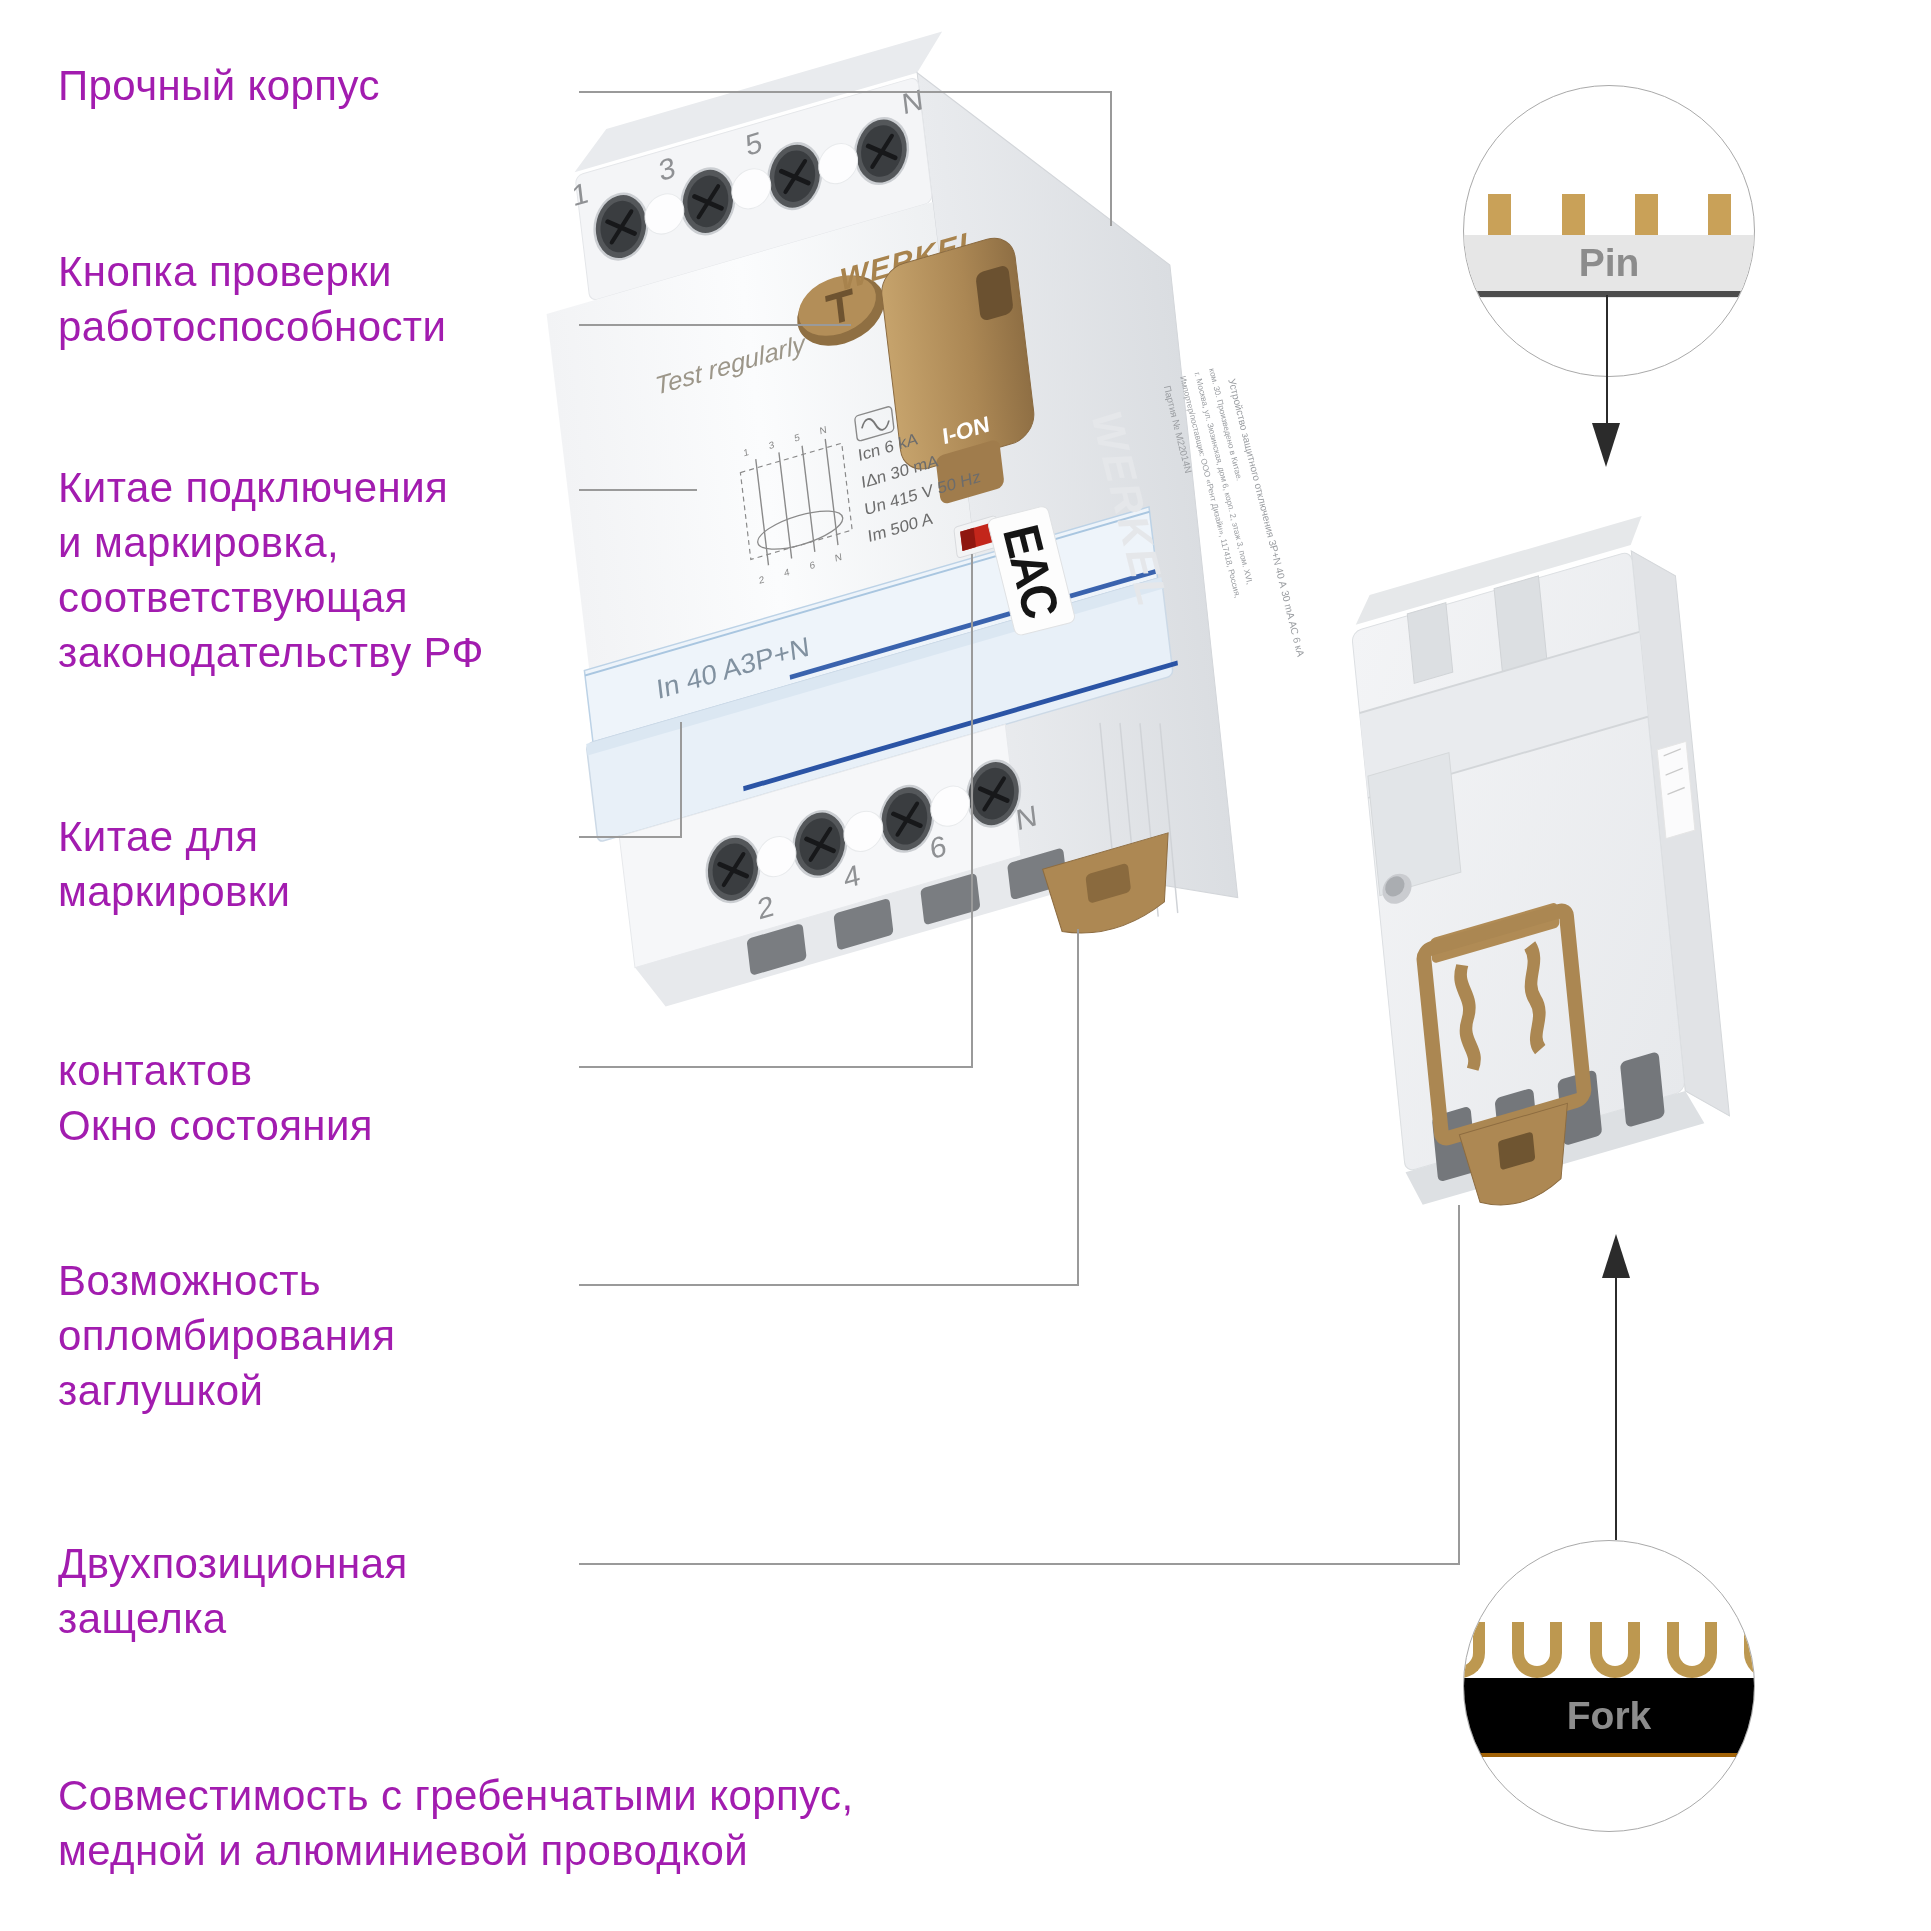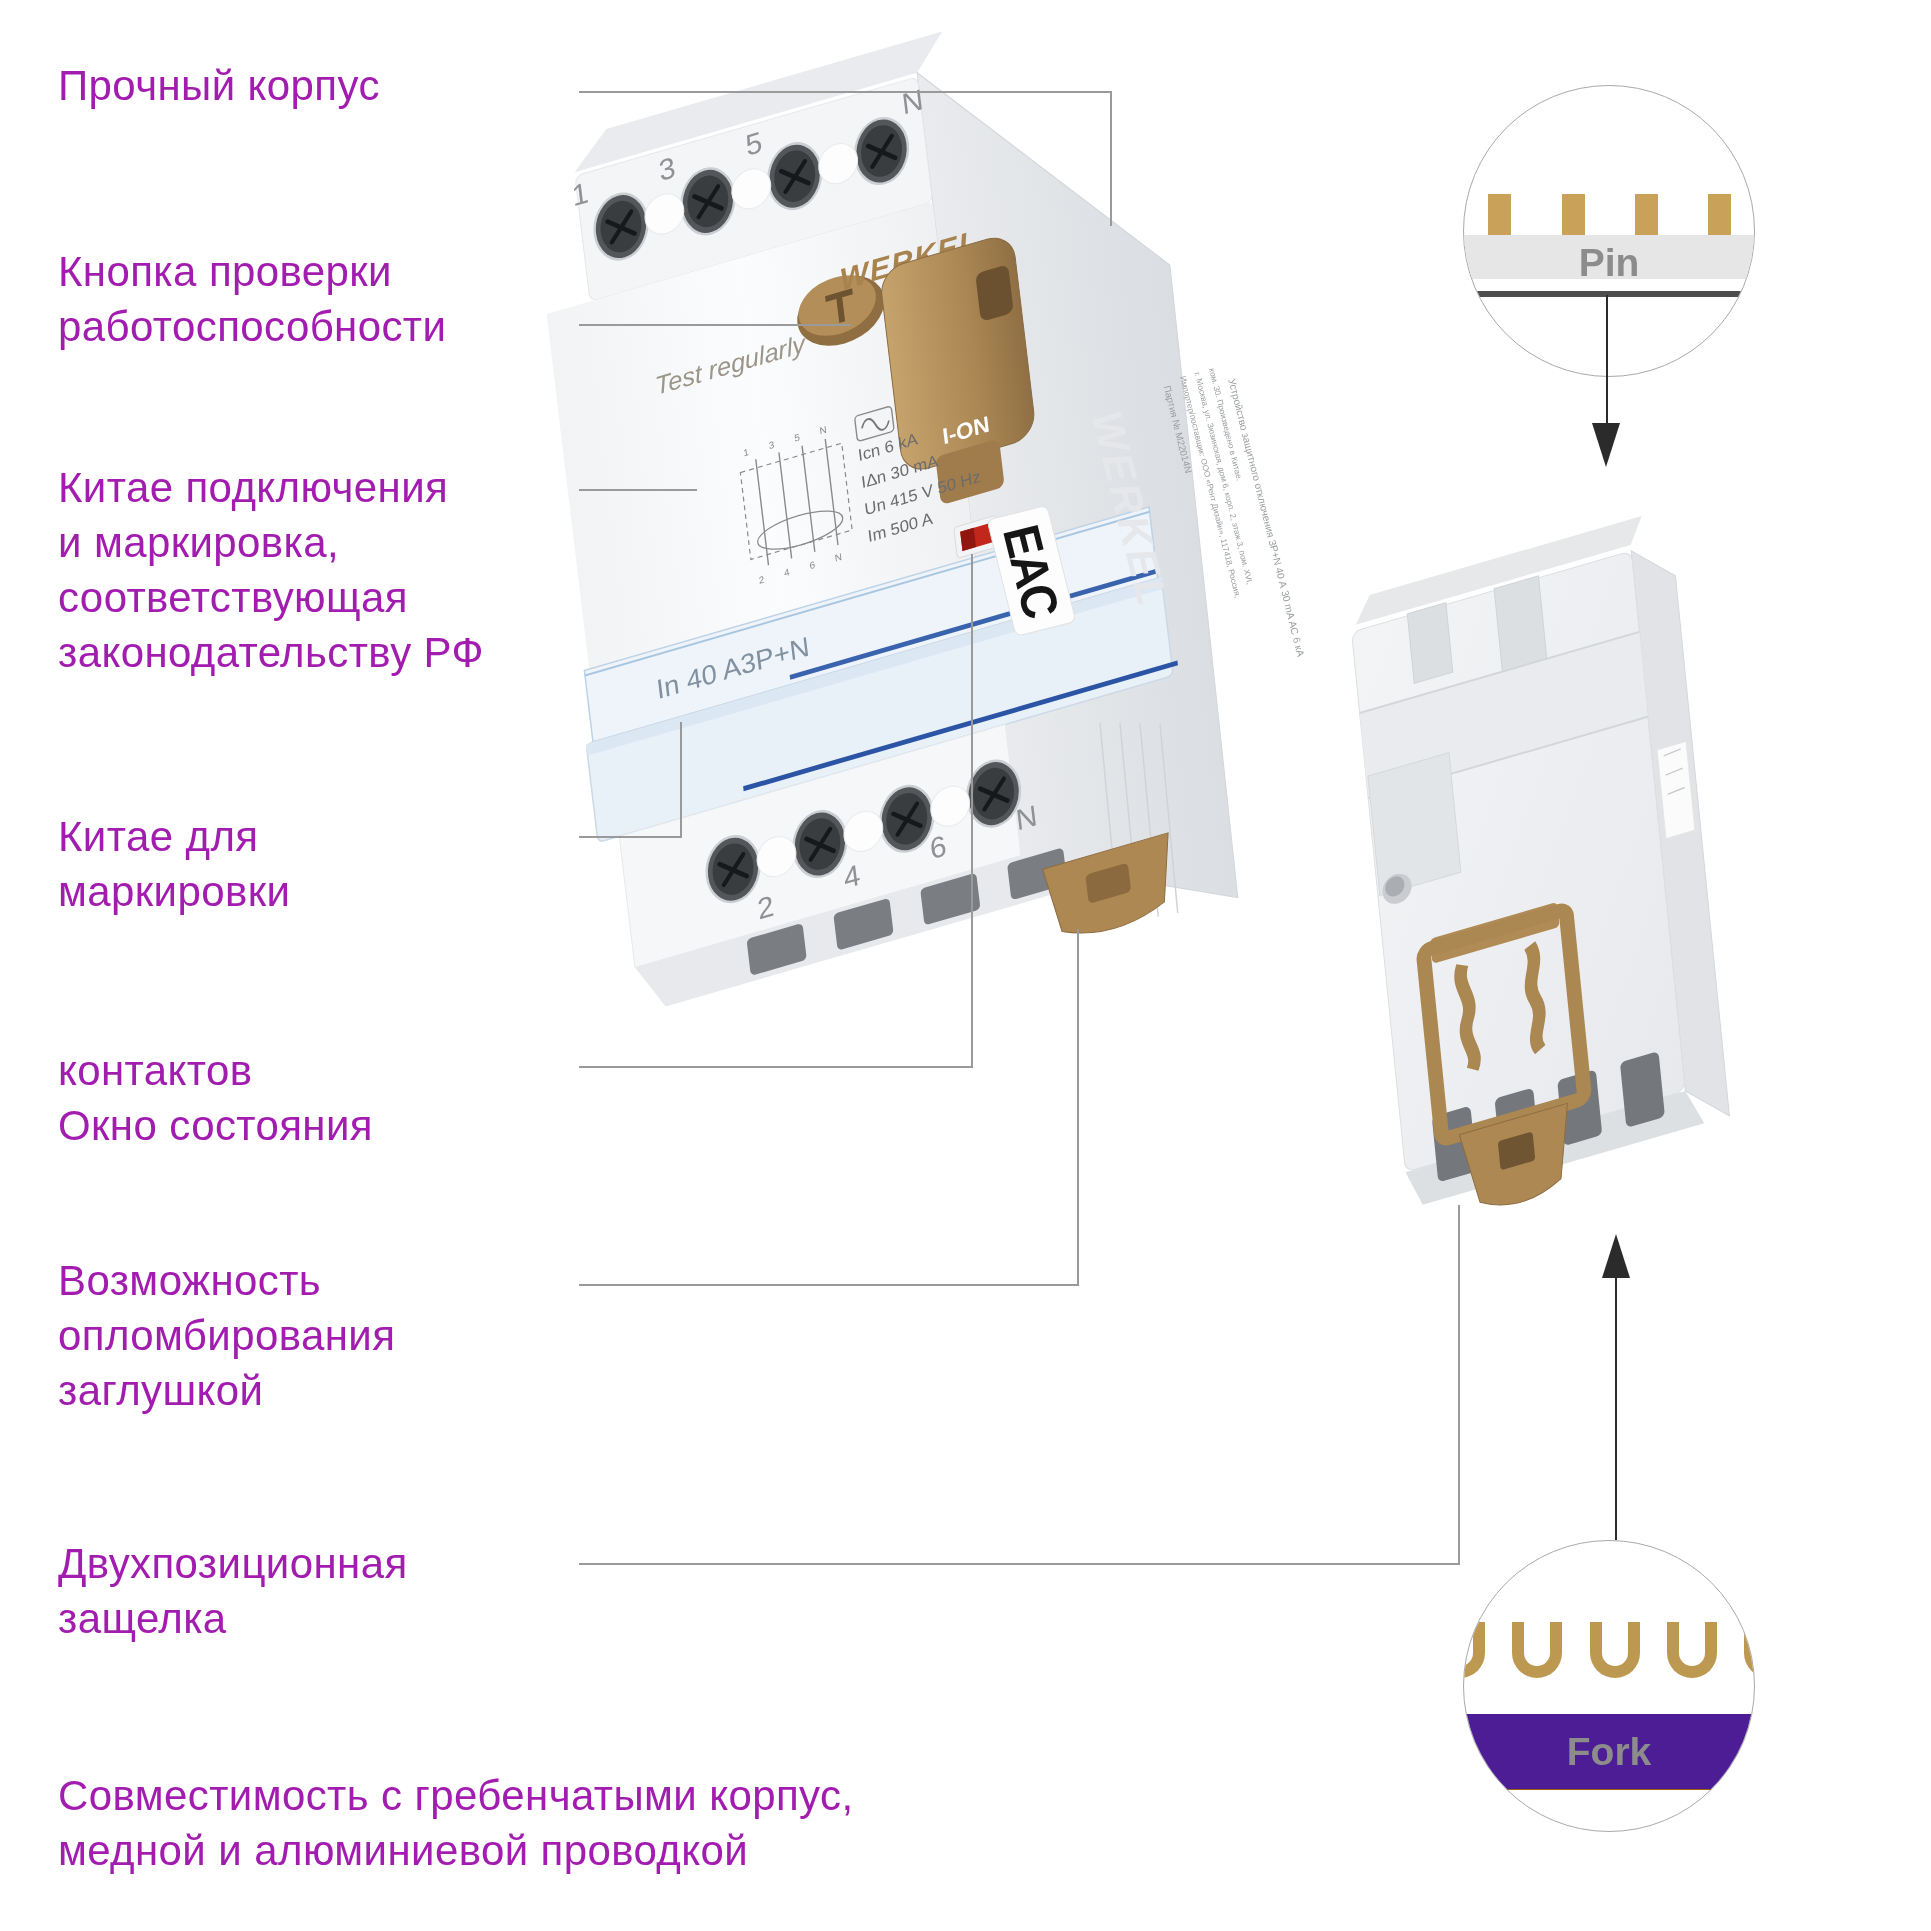--- a/index.html
+++ b/index.html
@@ -7,23 +7,23 @@
         font-family:"Liberation Sans","DejaVu Sans",sans-serif;}
   .lbl{position:absolute;left:58px;font-size:42px;line-height:55px;color:#a21caf;letter-spacing:0.4px;font-weight:400;}
   .lbl .ln{display:block;white-space:nowrap;}
   .hline,.vline{position:absolute;background:#9a9a9a;}
   .hline{height:1.9px;}
   .vline{width:1.9px;}
   .inset{position:absolute;width:290px;height:290px;border:1.9px solid #a9a9a9;border-radius:50%;
          background:#fff;overflow:hidden;}
   .pinbar{position:absolute;width:23px;height:42px;background:#c9a158;top:108px;}
   .iband{position:absolute;left:-9.7px;right:-9.7px;text-align:center;color:#8c8c8c;font-weight:bold;}
-  .pin-band{top:149px;height:44px;background:#e6e6e6;font-size:39px;line-height:56px;}
+  .pin-band{top:149px;height:63px;background:#e6e6e6;font-size:39px;line-height:56px;}
   .pin-dark{position:absolute;left:-9.7px;right:-9.7px;top:205px;height:5.8px;background:#4d4d4d;}
-  .fork-band{top:137px;height:75px;background:#4c1d95;font-size:39px;line-height:75px;border-bottom:1px solid #a16207;margin-top:36px;}
+  .fork-band{top:137px;height:75px;background:#000000;font-size:39px;line-height:75px;border-bottom:4px solid #a16207;}
   .forku{position:absolute;top:81px;width:50px;height:56px;border:12.6px solid #bd9850;border-top:none;
          border-radius:0 0 25px 25px;box-sizing:border-box;}
   .arrowline{position:absolute;width:1.9px;background:#2b2b2b;}
   .tri-down{position:absolute;width:0;height:0;border-left:14.5px solid transparent;border-right:14.5px solid transparent;
             border-top:44px solid #2b2b2b;}
   .tri-up{position:absolute;width:0;height:0;border-left:14.5px solid transparent;border-right:14.5px solid transparent;
           border-bottom:44px solid #2b2b2b;}
   svg{position:absolute;overflow:visible;}
   svg text{font-family:"Liberation Sans","DejaVu Sans",sans-serif;}
 </style>

